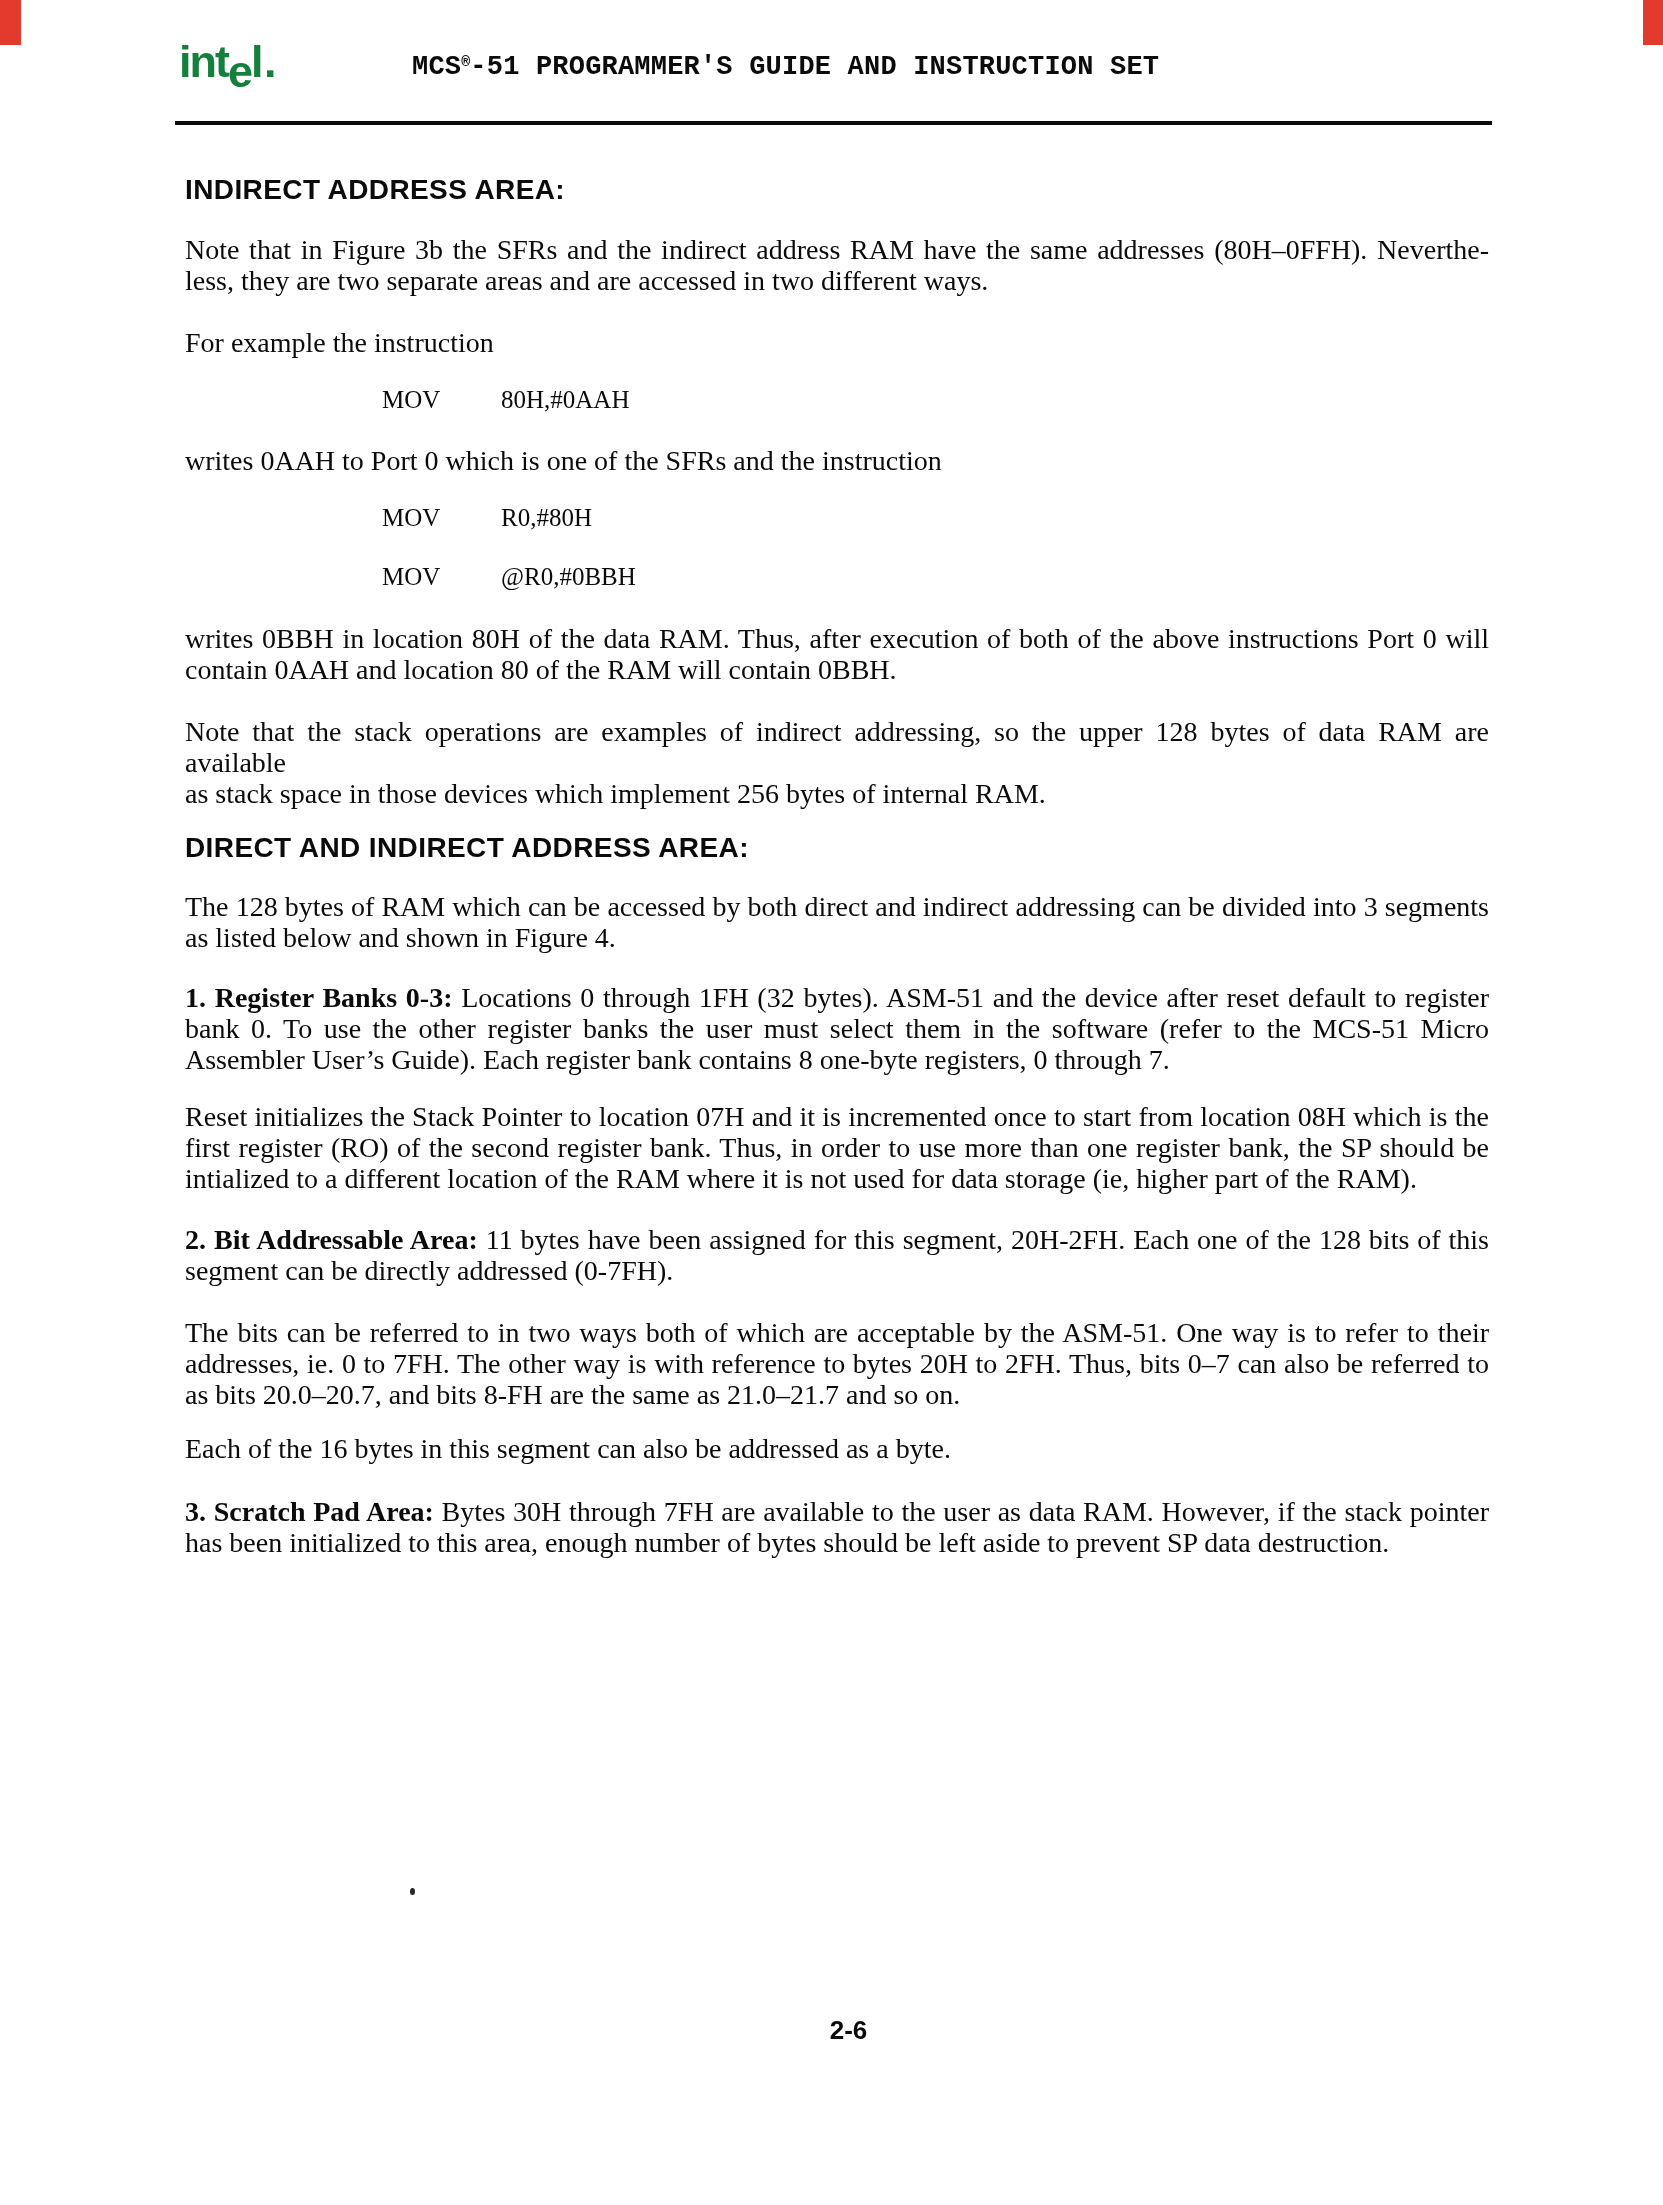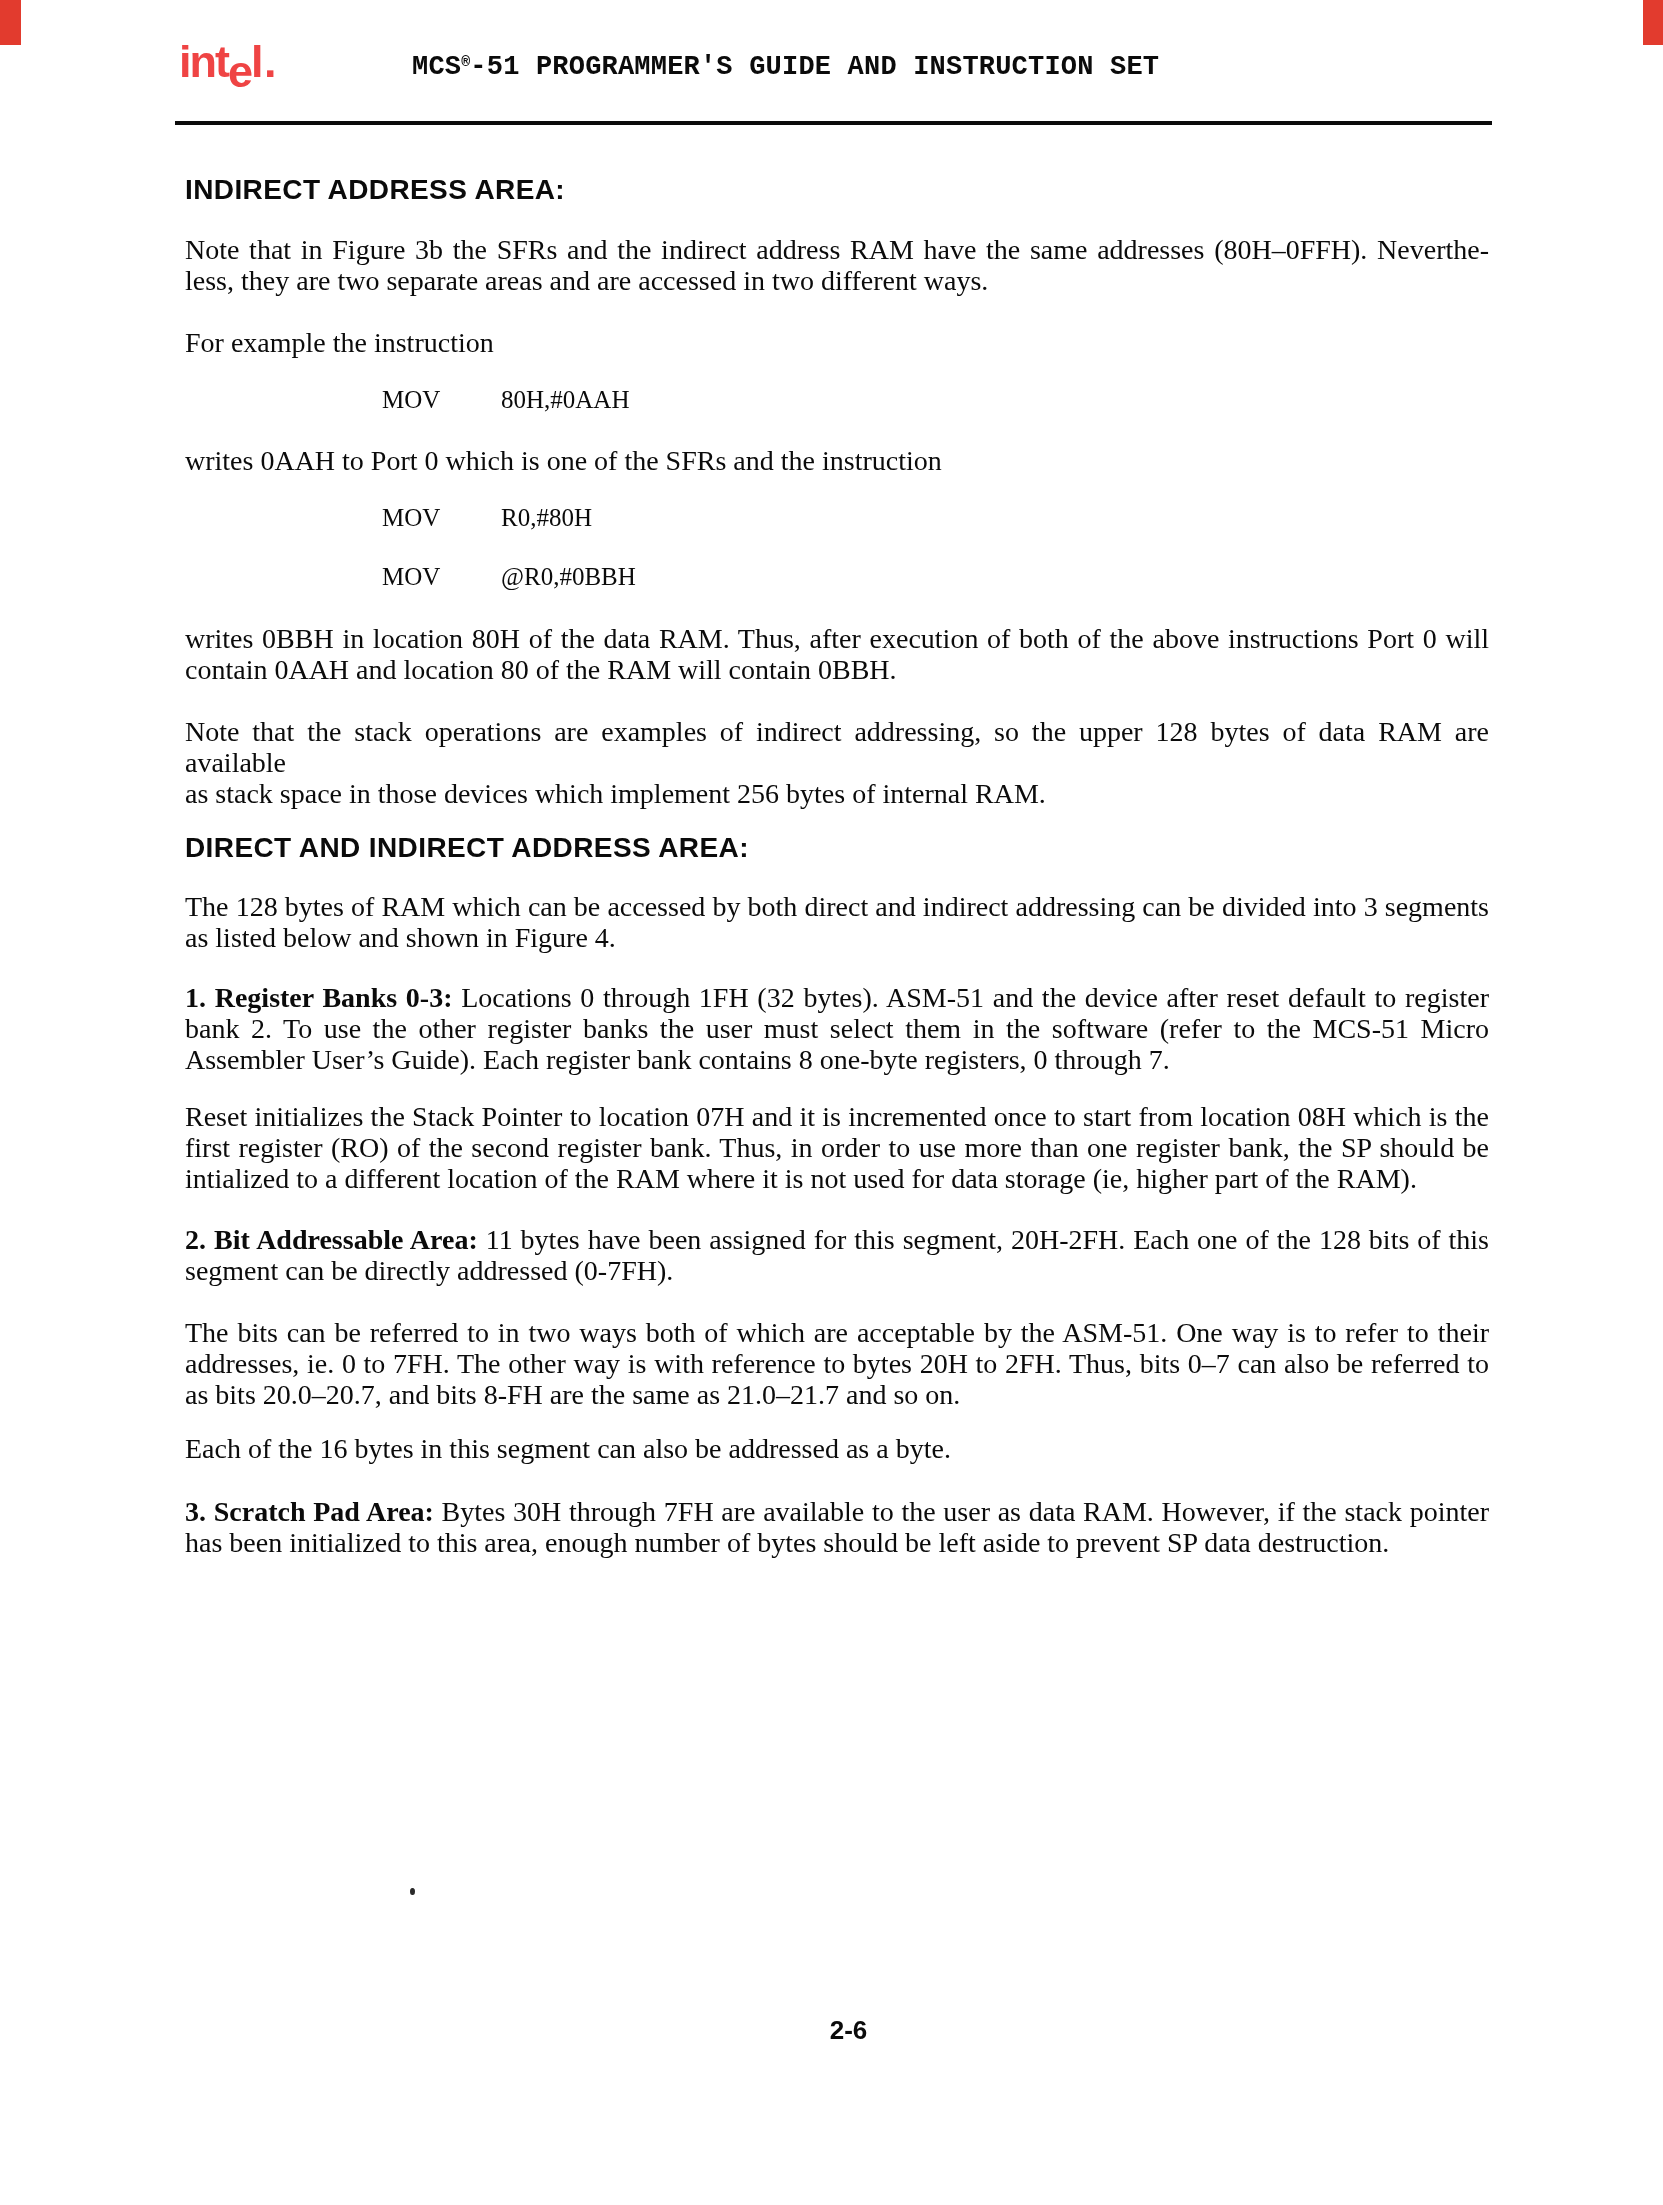--- a/index.html
+++ b/index.html
@@ -19,21 +19,21 @@
   .corner-mark.left  { left: 0; }
   .corner-mark.right { left: 1643px; }
 
   
   .logo {
     left: 179px; top: 36px;
     font-family: "Liberation Sans", sans-serif;
     font-weight: 700;
     font-size: 45px;
     letter-spacing: -2px;
-    color: #ef4444;
+    color: #15803d;
     white-space: nowrap;
   }
   .logo .drop { display: inline-block; transform: translateY(9.7px); }
   .logo .logo-dot { letter-spacing: 0; margin-left: 2.4px; }
   .header-title {
     left: 412px; top: 52px;
     font-family: Liberation Mono, monospace;
     font-weight: 700;
     font-size: 27px;
     letter-spacing: 0.2px;
@@ -115,21 +115,21 @@
 
   <div class="abs section-heading" style="top:832px">DIRECT AND INDIRECT ADDRESS AREA:</div>
 
   <div class="abs para" style="top:891px">
     <div class="jl just">The 128 bytes of RAM which can be accessed by both direct and indirect addressing can be divided into 3 segments</div>
     <div class="jl">as listed below and shown in Figure 4.</div>
   </div>
 
   <div class="abs para" style="top:982px">
     <div class="jl just"><span class="bold">1. Register Banks 0-3:</span><span> Locations 0 through 1FH (32 bytes). ASM-51 and the device after reset default to register</span></div>
-    <div class="jl just">bank 2. To use the other register banks the user must select them in the software (refer to the MCS-51 Micro</div>
+    <div class="jl just">bank 0. To use the other register banks the user must select them in the software (refer to the MCS-51 Micro</div>
     <div class="jl">Assembler User’s Guide). Each register bank contains 8 one-byte registers, 0 through 7.</div>
   </div>
 
   <div class="abs para" style="top:1101px">
     <div class="jl just">Reset initializes the Stack Pointer to location 07H and it is incremented once to start from location 08H which is the</div>
     <div class="jl just">first register (RO) of the second register bank. Thus, in order to use more than one register bank, the SP should be</div>
     <div class="jl">intialized to a different location of the RAM where it is not used for data storage (ie, higher part of the RAM).</div>
   </div>
 
   <div class="abs para" style="top:1224px">

